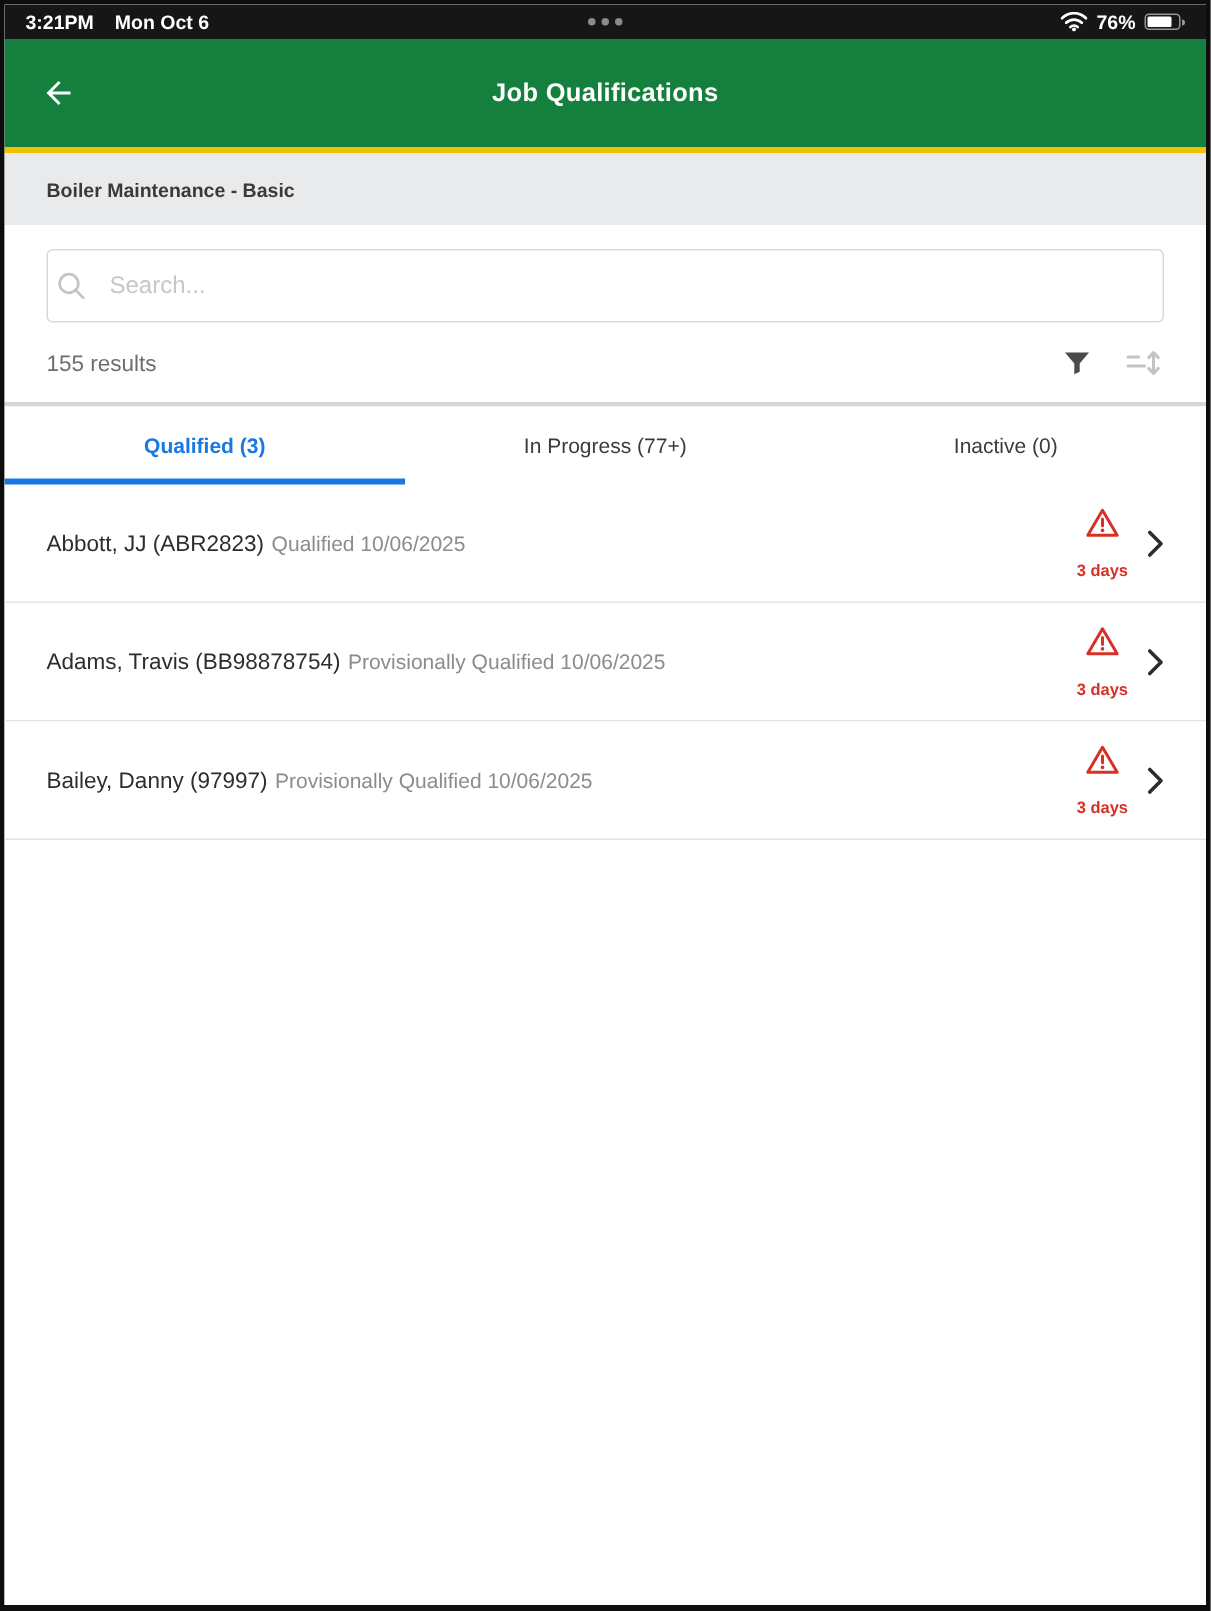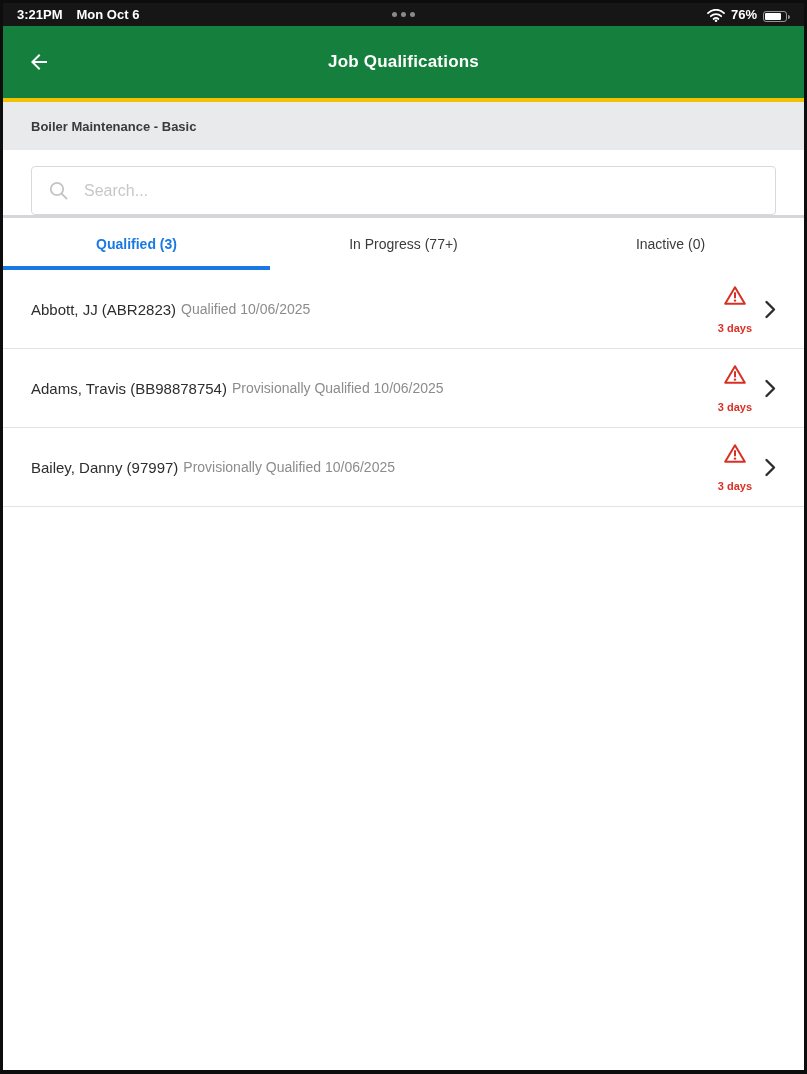--- a/index.html
+++ b/index.html
@@ -23,21 +23,21 @@
     color: #ffffff; font-size: 13px; font-weight: bold;
     flex: 0 0 auto; position: relative;
   }
   .status-left { display: flex; gap: 14px; align-items: center; }
   .status-center {
     position: absolute; left: 0; right: 0; top: 0; bottom: 0;
     display: flex; align-items: center; justify-content: center;
     gap: 4px; pointer-events: none;
   }
   .status-center i { width: 5px; height: 5px; border-radius: 50%; background: #8a8a8e; display: block; }
-  .status-right { margin-left: auto; display: flex; align-items: flex-end; gap: 6px; }
+  .status-right { margin-left: auto; display: flex; align-items: center; gap: 6px; }
   .wifi-svg { display: block; }
   .battery { display: flex; align-items: center; gap: 1px; }
   .battery-body {
     width: 24px; height: 11px;
     border: 1px solid rgba(255,255,255,0.55);
     border-radius: 3px; padding: 1px; display: flex;
   }
   .battery-fill { width: 78%; background: #ffffff; border-radius: 1px; }
   .battery-nub { width: 2px; height: 4px; background: rgba(255,255,255,0.55); border-radius: 0 2px 2px 0; }
 
@@ -64,21 +64,21 @@
     display: flex; align-items: center;
     padding: 0 28px;
     font-size: 13px; font-weight: bold; color: #3a3a3a;
     flex: 0 0 auto;
   }
 
   
   .search-area { background: #ffffff; padding: 16px 28px 0 28px; flex: 0 0 auto; }
   .search-box {
     height: 49px; border: 1px solid #d9d9d9; border-radius: 4px;
-    display: flex; align-items: center; padding: 0 16px; gap: 14px;
+    display: flex; align-items: center; padding: 0 5px; gap: 14px;
     background: #ffffff;
   }
   .search-input {
     border: none; outline: none; flex: 1;
     font-size: 16px; color: #333333;
     font-family: "Liberation Sans", sans-serif;
   }
   .search-input::placeholder { color: #c7c7c7; }
   .results-row {
     display: flex; align-items: center;
@@ -166,20 +166,39 @@
   </div>
 
   <div class="search-area">
     <div class="search-box">
       <svg width="22" height="22" viewBox="0 0 22 22">
         <circle cx="9" cy="9" r="6.2" stroke="#c4c4c4" stroke-width="1.8" fill="none"></circle>
         <line x1="13.6" y1="13.6" x2="18.5" y2="18.5" stroke="#c4c4c4" stroke-width="1.8" stroke-linecap="round"></line>
       </svg>
       <input class="search-input" type="text" placeholder="Search..." style="">
     </div>
+    <div class="results-row">
+      <span class="results-count">155 results</span>
+      <span class="results-icons">
+        <button class="icon-btn">
+          <svg width="20" height="20" viewBox="0 0 20 20">
+            <path d="M2 3h16l-6.2 7.4v5.4L8.2 17.5v-7.1L2 3z" fill="#4a4a4a"></path>
+          </svg>
+        </button>
+        <button class="icon-btn">
+          <svg width="26" height="20" viewBox="0 0 26 20">
+            <line x1="2" y1="6" x2="9" y2="6" stroke="#c3c3c3" stroke-width="2" stroke-linecap="round"></line>
+            <line x1="2" y1="12" x2="13" y2="12" stroke="#c3c3c3" stroke-width="2" stroke-linecap="round"></line>
+            <line x1="19" y1="3.5" x2="19" y2="16.5" stroke="#c3c3c3" stroke-width="2" stroke-linecap="round"></line>
+            <path d="M15.8 6.4 19 3l3.2 3.4" stroke="#c3c3c3" stroke-width="2" fill="none" stroke-linecap="round" stroke-linejoin="round"></path>
+            <path d="M15.8 13.6 19 17l3.2-3.4" stroke="#c3c3c3" stroke-width="2" fill="none" stroke-linecap="round" stroke-linejoin="round"></path>
+          </svg>
+        </button>
+      </span>
+    </div>
   </div>
 
   <div class="divider-band"></div>
 
   <div class="tab-bar">
     <button class="tab active">Qualified (3)</button>
     <button class="tab">In Progress (77+)</button>
     <button class="tab">Inactive (0)</button>
   </div>
 

